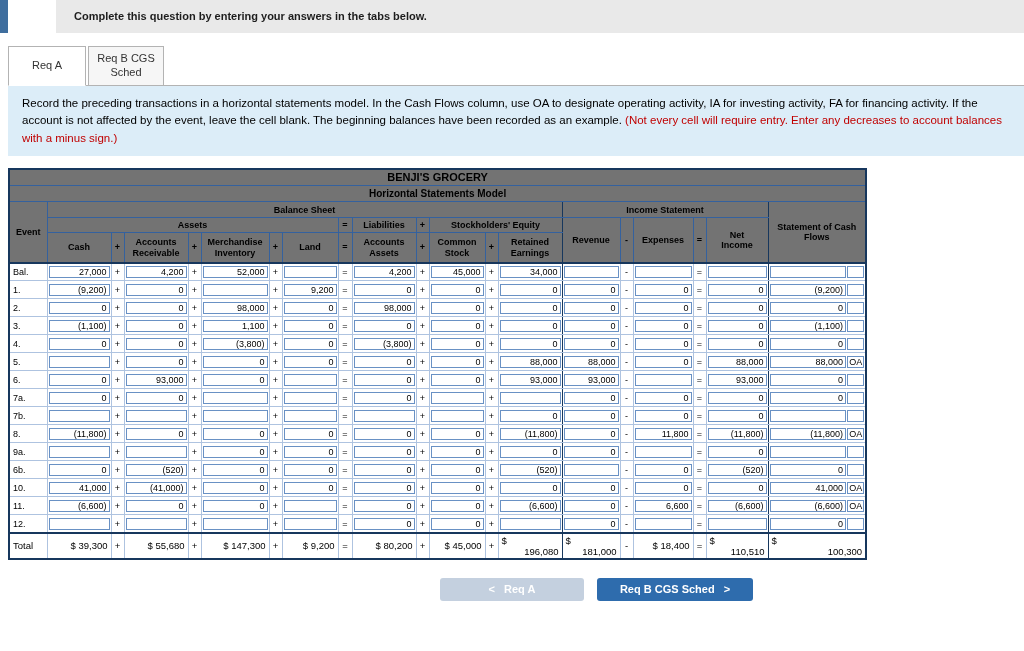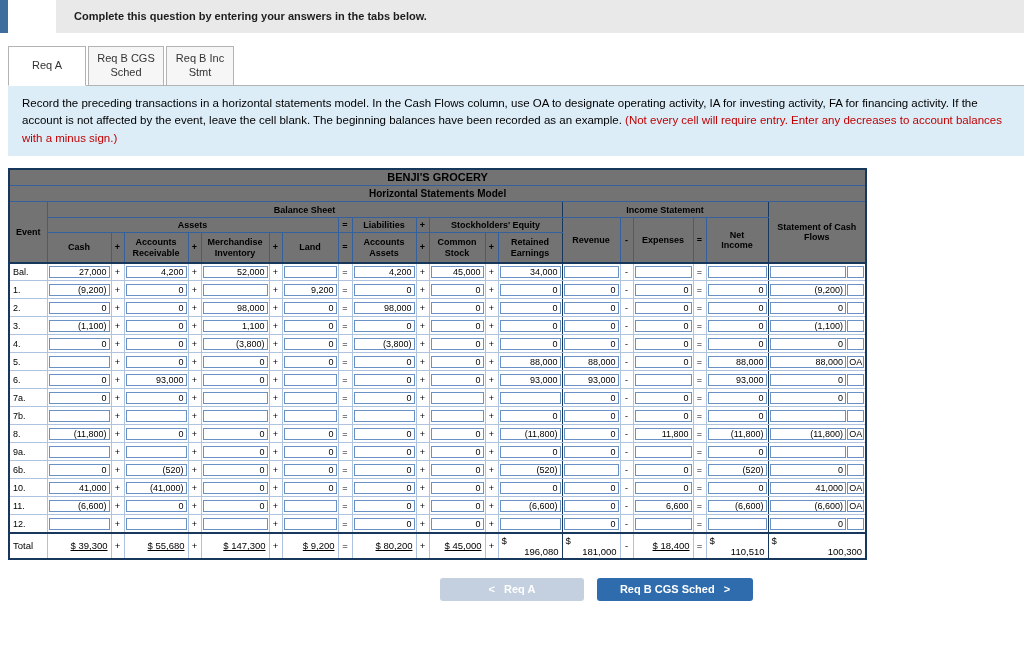--- a/index.html
+++ b/index.html
@@ -70,21 +70,21 @@
     padding:0 2px; font-size:9px; white-space:nowrap; overflow:hidden;
   }
   .cf-wrap { display:flex; margin:1px; }
   .cf-wrap .amt { flex:1; margin:0; }
   .cf-wrap .tag { width:17px; margin:0 0 0 1px; justify-content:center; padding:0 1px; }
 
   .sec-l { border-left:1px solid #17375d !important; }
   .sec-r { border-right:1px solid #17375d !important; }
 
   tr.total-row td { border-top:2px solid #17375d; height:26px; font-size:9.5px; }
-  tr.total-row td.num { text-align:right; padding-right:3px;text-decoration:underline; }
+  tr.total-row td.num { text-align:right; padding-right:3px; }
   tr.total-row td.event { font-size:9.5px; }
   .dollar-line { text-align:left; padding-left:3px; line-height:11px; }
   .num-line { text-align:right; padding-right:3px; line-height:11px; }
 
   
   .nav-buttons { margin:18px 0 0 440px; display:flex; gap:13px; }
   .btn {
     height:23px; border:none; border-radius:3px; cursor:pointer;
     display:flex; align-items:center; justify-content:center; gap:9px;
     font-family:inherit; font-size:11px; font-weight:bold; color:#fff;
@@ -101,23 +101,20 @@
   <div class="bar">Complete this question by entering your answers in the tabs below.</div>
 </div>
 
 <div class="tabs-area">
   <div class="tab-strip">
     <div class="tab active tab1">
       <span class="lbl">Req A</span>
     </div>
     <div class="tab tab2">
       <span class="lbl">Req B CGS Sched</span>
-    </div>
-    <div class="tab tab3">
-      <span class="lbl">Req B Inc Stmt</span>
     </div>
   </div>
 </div>
 
 <div class="instructions">
   <div class="line">
     <span>Record the preceding transactions in a horizontal statements model. In the Cash Flows column, use OA to designate operating activity, IA for investing activity, FA for financing activity. If the</span><span class="red"></span>
   </div>
   <div class="line">
     <span>account is not affected by the event, leave the cell blank. The beginning balances have been recorded as an example. </span><span class="red">(Not every cell will require entry. Enter any decreases to account balances</span>

